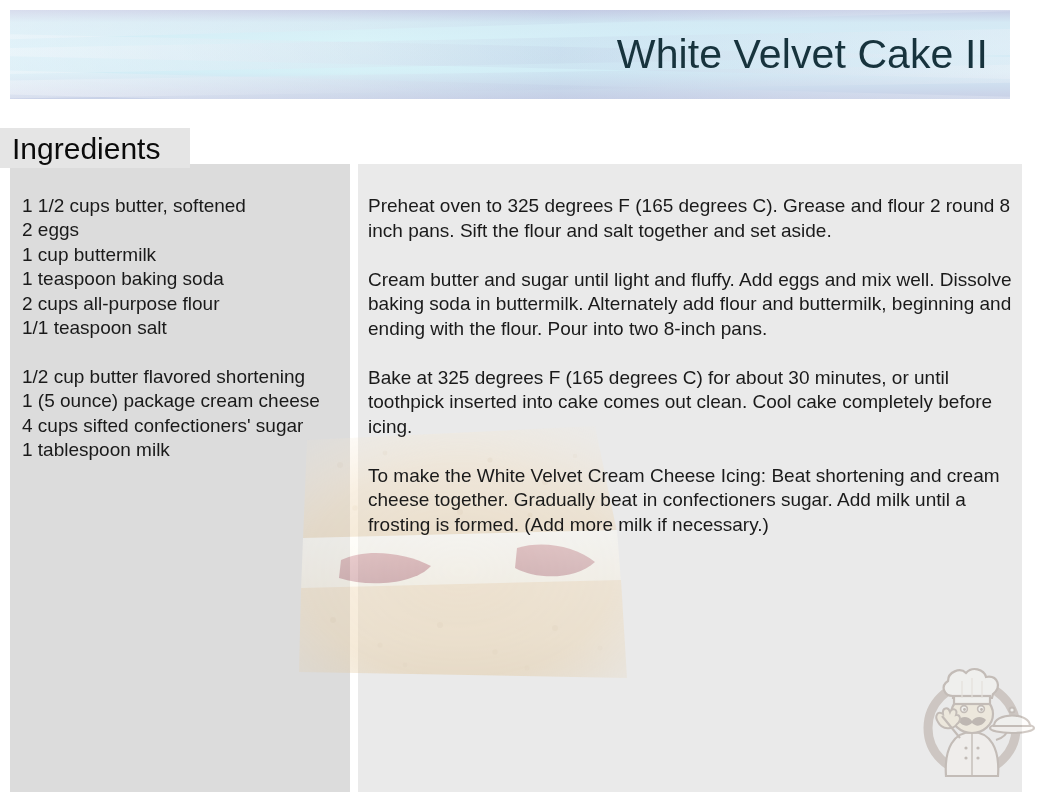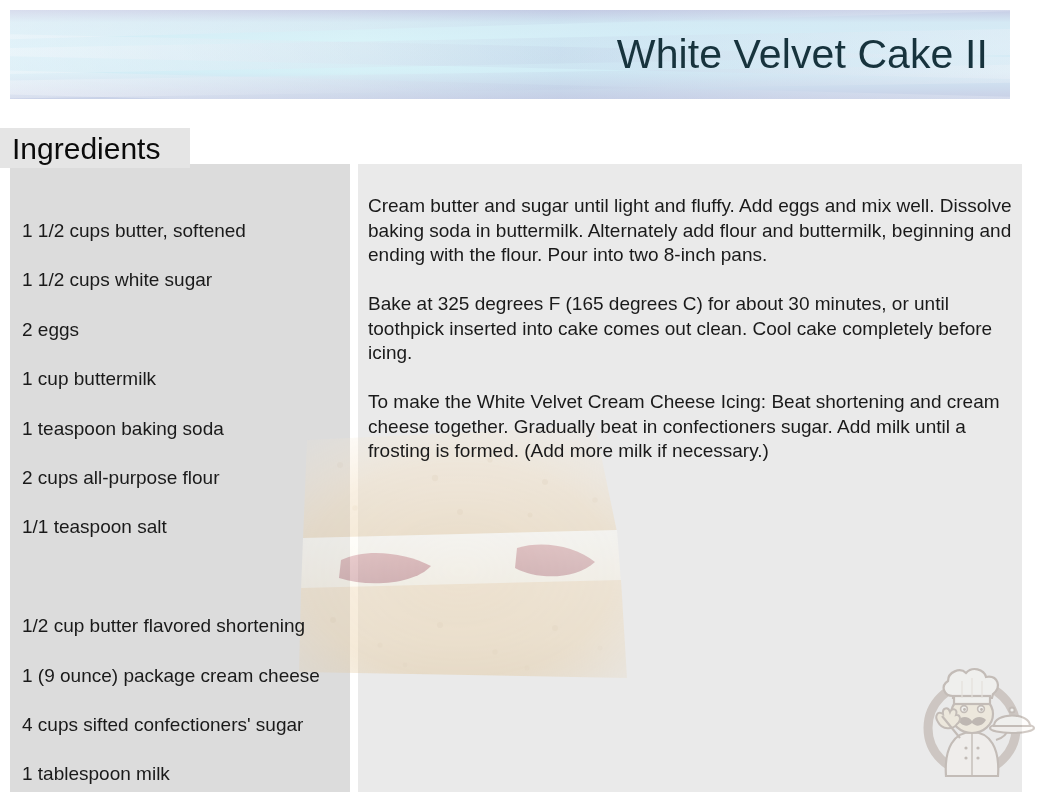--- a/index.html
+++ b/index.html
@@ -97,21 +97,21 @@
   #ingredients-list {
     position: absolute;
     left: 22px;
     top: 194px;
     width: 330px;
     font-size: 19px;
     line-height: 24.4px;
     color: #1A1A1A;
     z-index: 4;
   }
-  #ingredients-list li { list-style: none; white-space: pre-wrap; margin-top: 25px; }
+  #ingredients-list li { list-style: none; white-space: pre-wrap; }
   #ingredients-list li.spacer { height: 24.4px; }
 
   #directions-body {
     position: absolute;
     left: 368px;
     top: 194px;
     width: 648px;
     font-size: 19px;
     line-height: 24.5px;
     color: #1A1A1A;
@@ -221,33 +221,33 @@
           <circle cx="310" cy="208" r="3"></circle>
             <circle cx="355" cy="228" r="2.5"></circle>
           <circle cx="160" cy="245" r="2.4"></circle>
             <circle cx="282" cy="248" r="2.6"></circle>
         </g>
       </g>
     </svg>
 
     <ul id="ingredients-list">
         <li>1 1/2 cups butter, softened</li>
-        <li>1 1/2 cups white sugar</li>
         <li>2 eggs</li>
         <li>1 cup buttermilk</li>
         <li>1 teaspoon baking soda</li>
         <li>2 cups all-purpose flour</li>
         <li>1/1 teaspoon salt</li>
         <li class="spacer"></li>
         <li>1/2 cup butter flavored shortening</li>
-        <li>1 (9 ounce) package cream cheese</li>
+        <li>1 (5 ounce) package cream cheese</li>
         <li>4 cups sifted confectioners' sugar</li>
         <li>1 tablespoon milk</li>
       </ul>
     <div id="directions-body">
+        <p>Preheat oven to 325 degrees F (165 degrees C). Grease and flour 2 round 8 inch pans. Sift the flour and salt together and set aside.</p>
         <p>Cream butter and sugar until light and fluffy. Add eggs and mix well. Dissolve baking soda in buttermilk. Alternately add flour and buttermilk, beginning and ending with the flour.  Pour into two 8-inch pans.</p>
         <p>Bake at 325 degrees F (165 degrees C) for about 30 minutes, or until toothpick inserted into cake comes out clean. Cool cake completely before icing.</p>
         <p>To make the White Velvet Cream Cheese Icing:  Beat shortening and cream cheese together. Gradually beat in confectioners sugar. Add milk until a frosting is formed. (Add more milk if necessary.)</p>
       </div>
 
     <svg id="chef-logo" viewBox="0 0 128 128">
       <g fill="none" stroke="#6B5443" stroke-width="2.4">
         <circle cx="64" cy="76" r="44" stroke-width="9" stroke="#7A6150" opacity=".85"></circle>
       </g>
 

